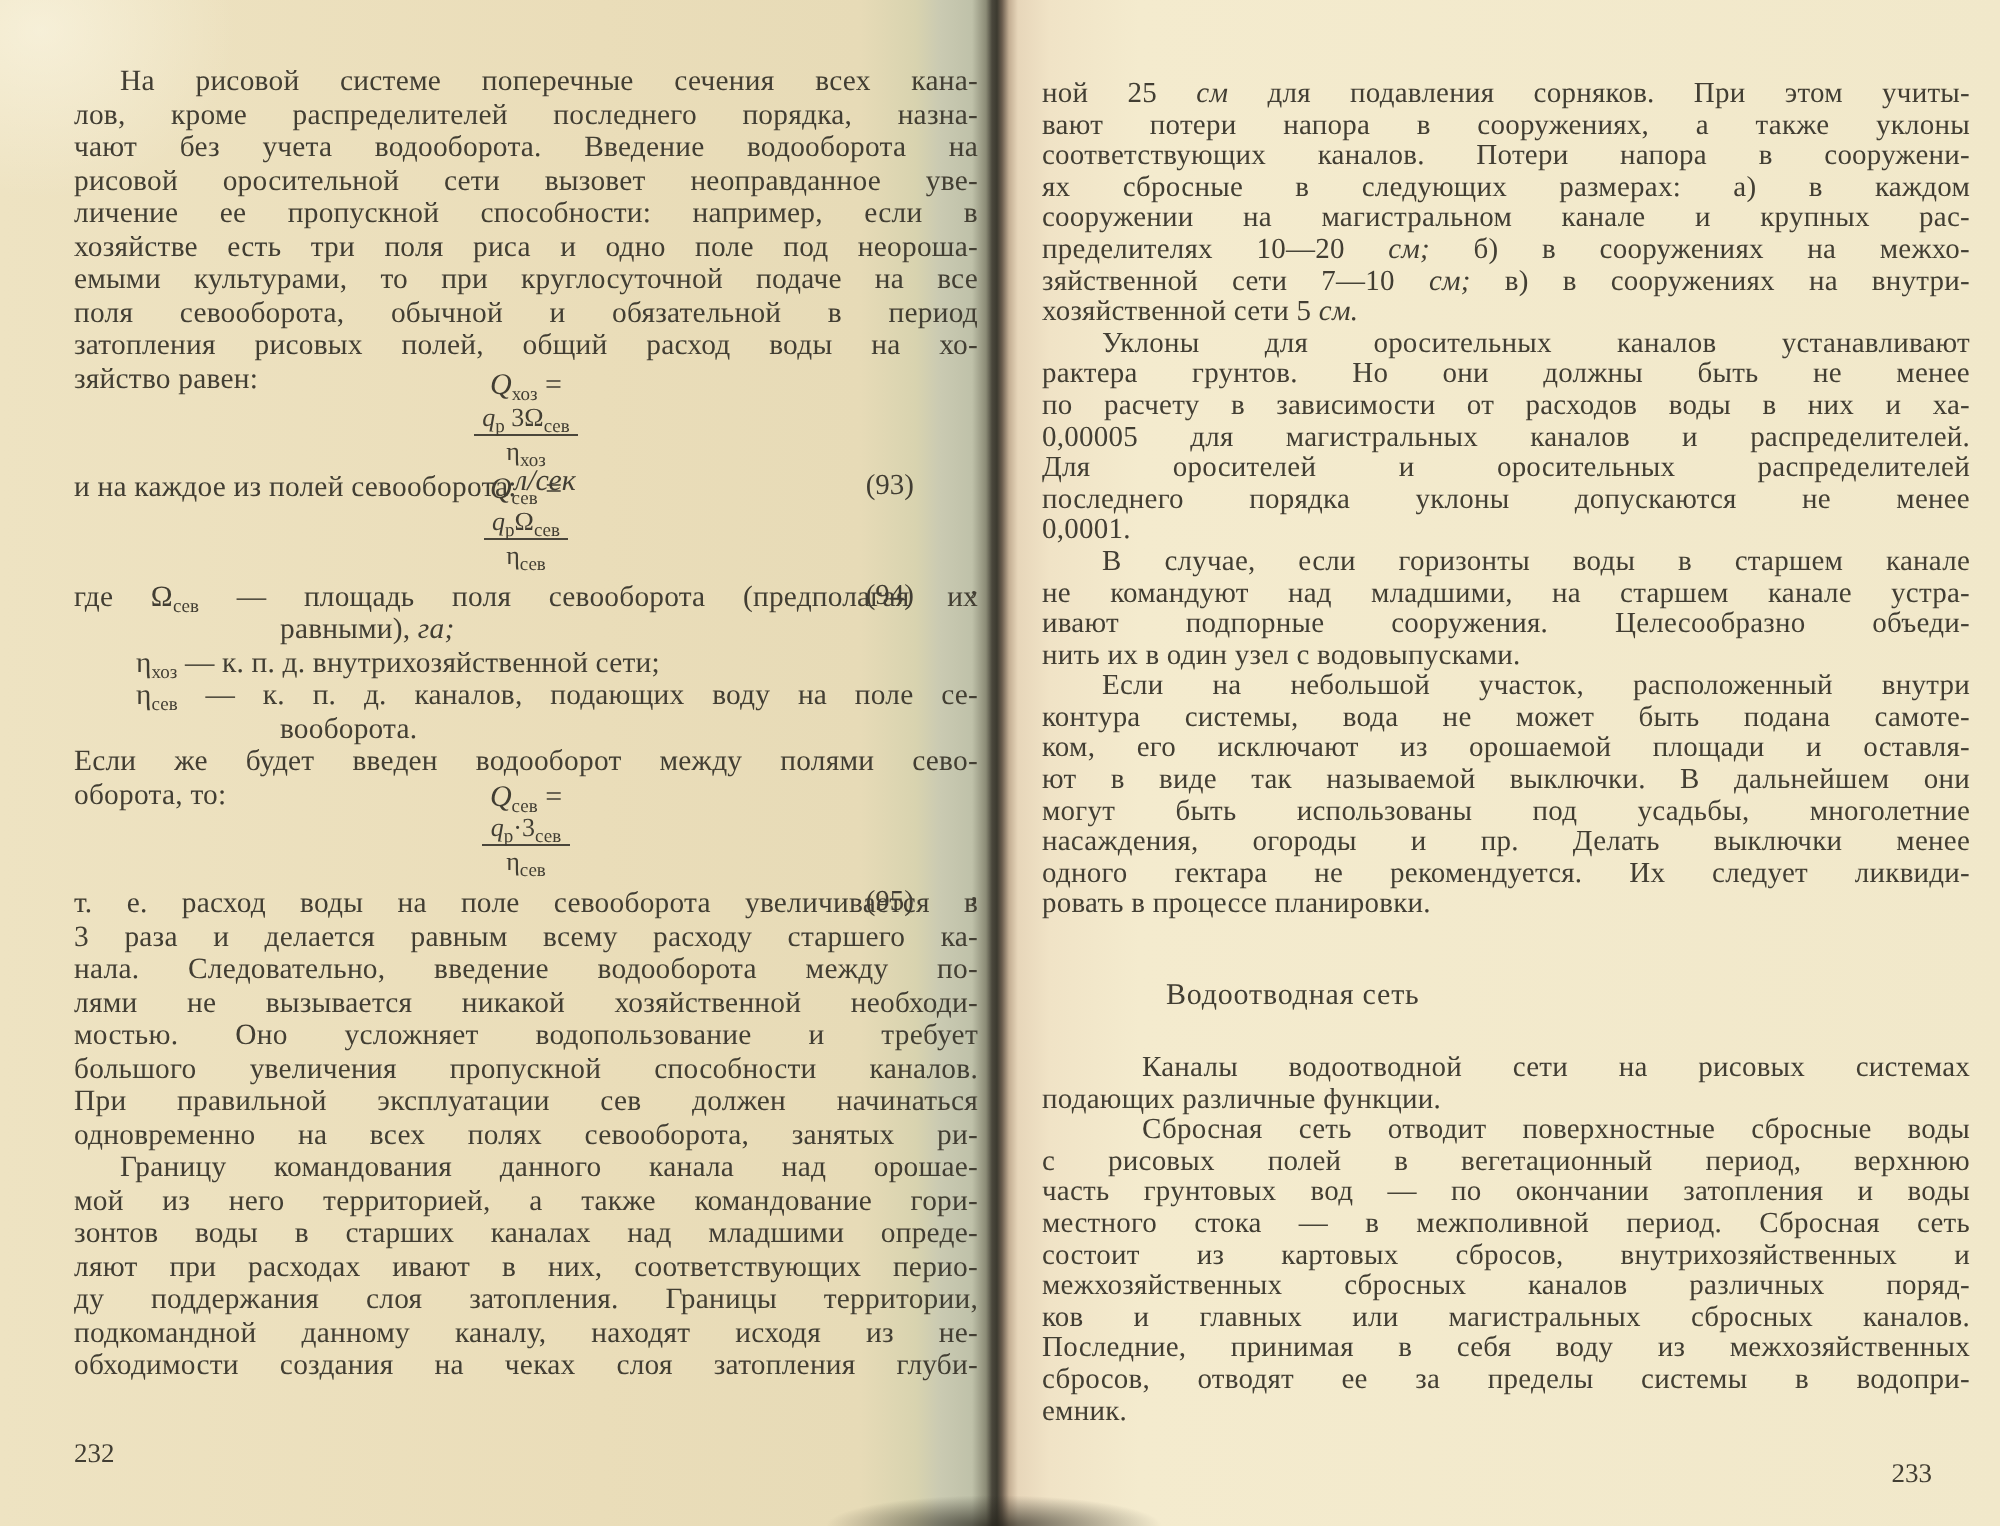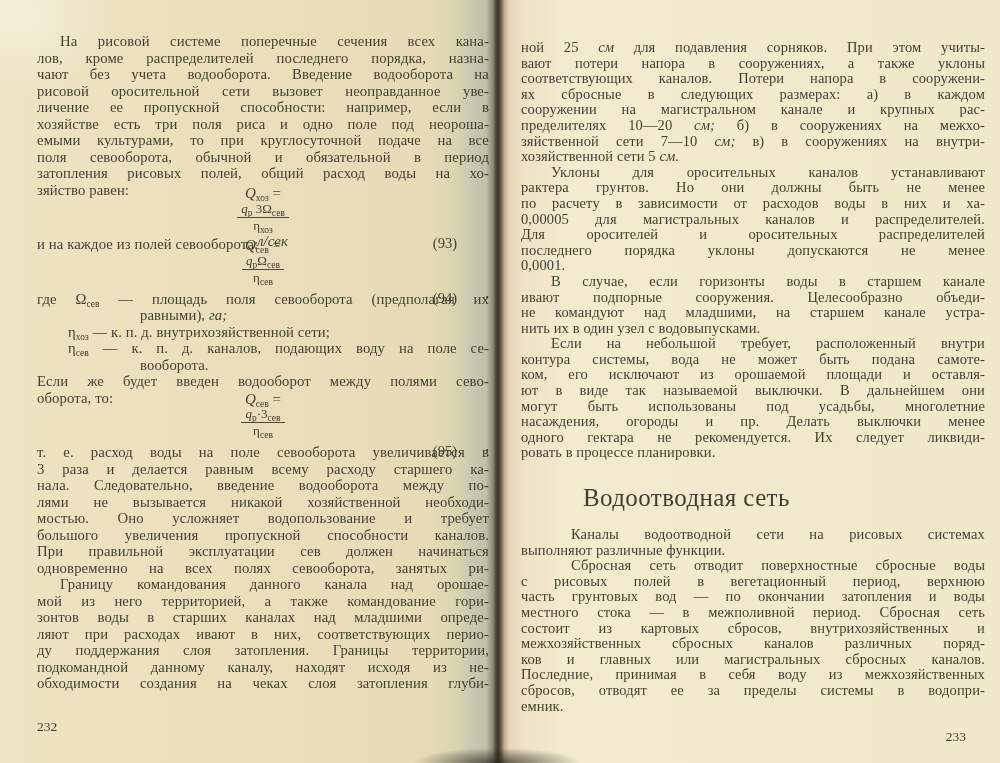--- a/index.html
+++ b/index.html
@@ -40,21 +40,21 @@
   .formula{position:relative;display:flex;justify-content:center;align-items:center;
            height:34px;margin:2px 0;font-size:15px;flex-direction:column;}
   .frac{display:inline-flex;flex-direction:column;align-items:center;margin:0 5px;
         font-size:13px;line-height:14px;}
   .frac .num{border-bottom:1px solid #4a463b;padding:0 4px 1px;}
   .frac .den{padding-top:1px;}
   .eq-suffix{margin-left:19px;}
   .eq-suffix.comma{align-self:flex-end;margin-left:1px;padding-bottom:5px;}
   .eq-no{position:absolute;right:32px;top:50%;transform:translateY(-50%);font-size:14.5px;margin-top:26px;}
 
-  .section-heading{font-weight:normal;font-size:25px;letter-spacing:.4px;
+  .section-heading{font-weight:normal;font-size:15px;letter-spacing:.4px;
                    margin:26px 0 18px;padding-left:62px;line-height:22px;}
 
   .pageno{position:absolute;font-size:13.5px;color:var(--ink,#423e33);}
   .pageno-left{left:37px;top:719px;}
   .pageno-right{right:34px;top:729px;}
 </style>
 </head>
 <body>
 
 <div class="spread">
@@ -159,40 +159,40 @@
         <div class="line first">Уклоны для оросительных каналов устанавливают</div>
         <div class="line">рактера грунтов. Но они должны быть не менее</div>
         <div class="line">по расчету в зависимости от расходов воды в них и ха-</div>
         <div class="line">0,00005 для магистральных каналов и распределителей.</div>
         <div class="line">Для оросителей и оросительных распределителей</div>
         <div class="line">последнего порядка уклоны допускаются не менее</div>
         <div class="line last">0,0001.</div>
       </div>
     <div class="para indent-first">
         <div class="line first">В случае, если горизонты воды в старшем канале</div>
+        <div class="line">не командуют над младшими, на старшем канале устра-</div>
         <div class="line">ивают подпорные сооружения. Целесообразно объеди-</div>
-        <div class="line">не командуют над младшими, на старшем канале устра-</div>
         <div class="line last">нить их в один узел с водовыпусками.</div>
       </div>
     <div class="para indent-first">
-        <div class="line first">Если на небольшой требует, расположенный внутри</div>
+        <div class="line first">Если на небольшой участок, расположенный внутри</div>
         <div class="line">контура системы, вода не может быть подана самоте-</div>
         <div class="line">ком, его исключают из орошаемой площади и оставля-</div>
         <div class="line">ют в виде так называемой выключки. В дальнейшем они</div>
         <div class="line">могут быть использованы под усадьбы, многолетние</div>
         <div class="line">насаждения, огороды и пр. Делать выключки менее</div>
         <div class="line">одного гектара не рекомендуется. Их следует ликвиди-</div>
         <div class="line last">ровать в процессе планировки.</div>
       </div>
 
     <h2 class="section-heading">Водоотводная сеть</h2>
 
     <div class="para indent-deep">
         <div class="line first">Каналы водоотводной сети на рисовых системах</div>
-        <div class="line last">выполняют различные функции.</div>
+        <div class="line last">подающих различные функции.</div>
       </div>
     <div class="para indent-deep justify-all">
         <div class="line first">Сбросная сеть отводит поверхностные сбросные воды</div>
         <div class="line">с рисовых полей в вегетационный период, верхнюю</div>
         <div class="line">часть грунтовых вод — по окончании затопления и воды</div>
         <div class="line">местного стока — в межполивной период. Сбросная сеть</div>
         <div class="line">состоит из картовых сбросов, внутрихозяйственных и</div>
         <div class="line">межхозяйственных сбросных каналов различных поряд-</div>
         <div class="line">ков и главных или магистральных сбросных каналов.</div>
         <div class="line">Последние, принимая в себя воду из межхозяйственных</div>

